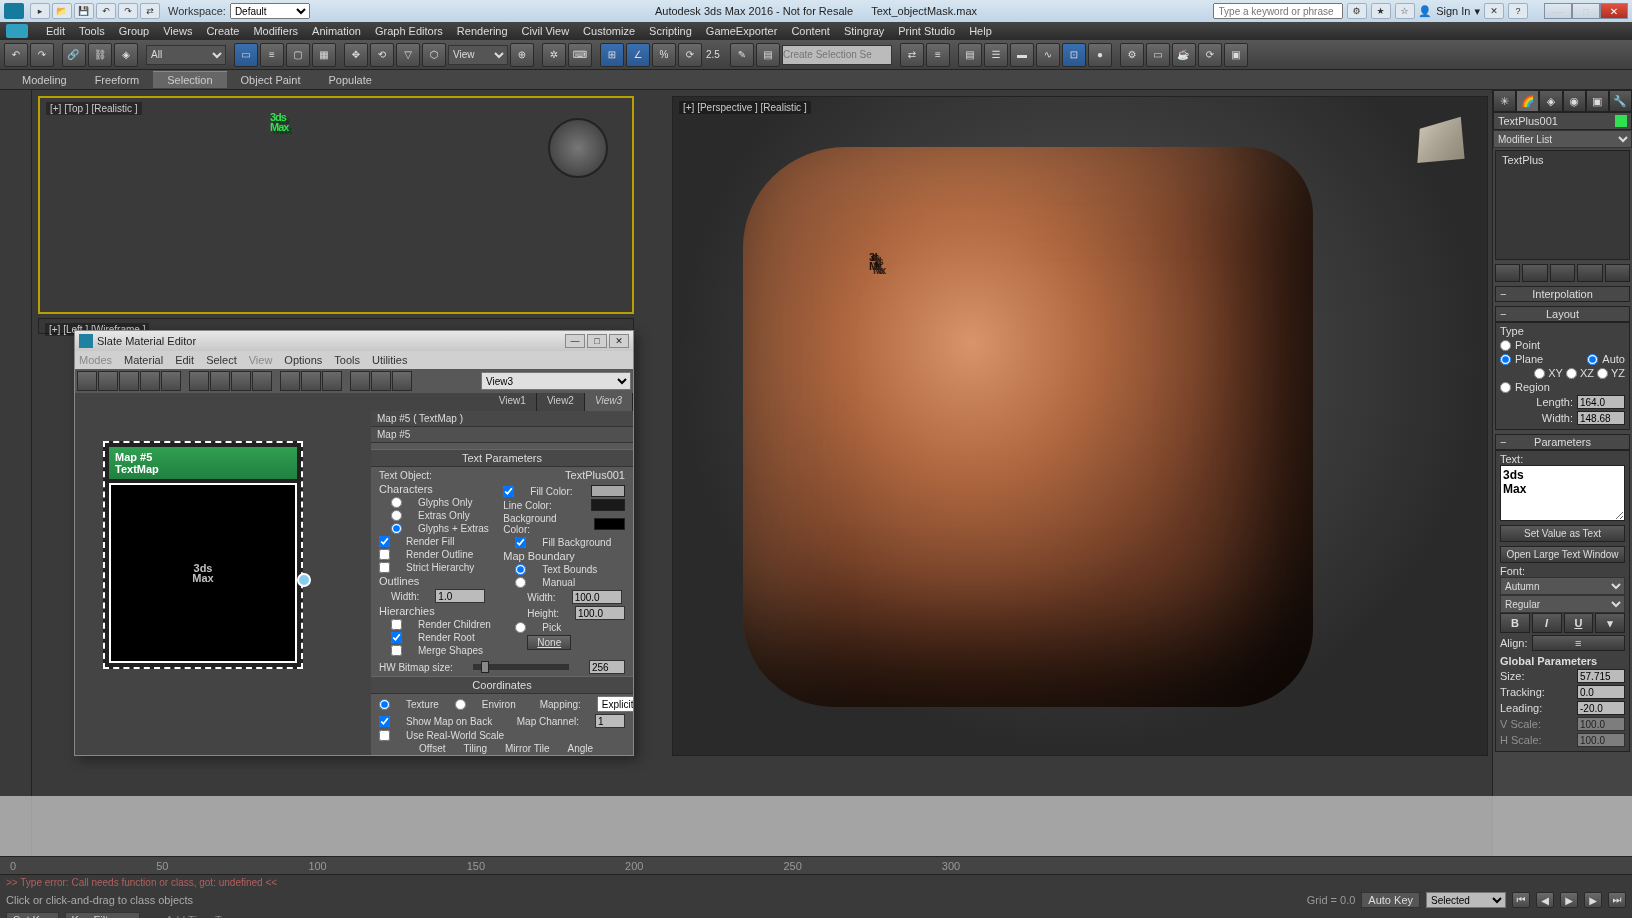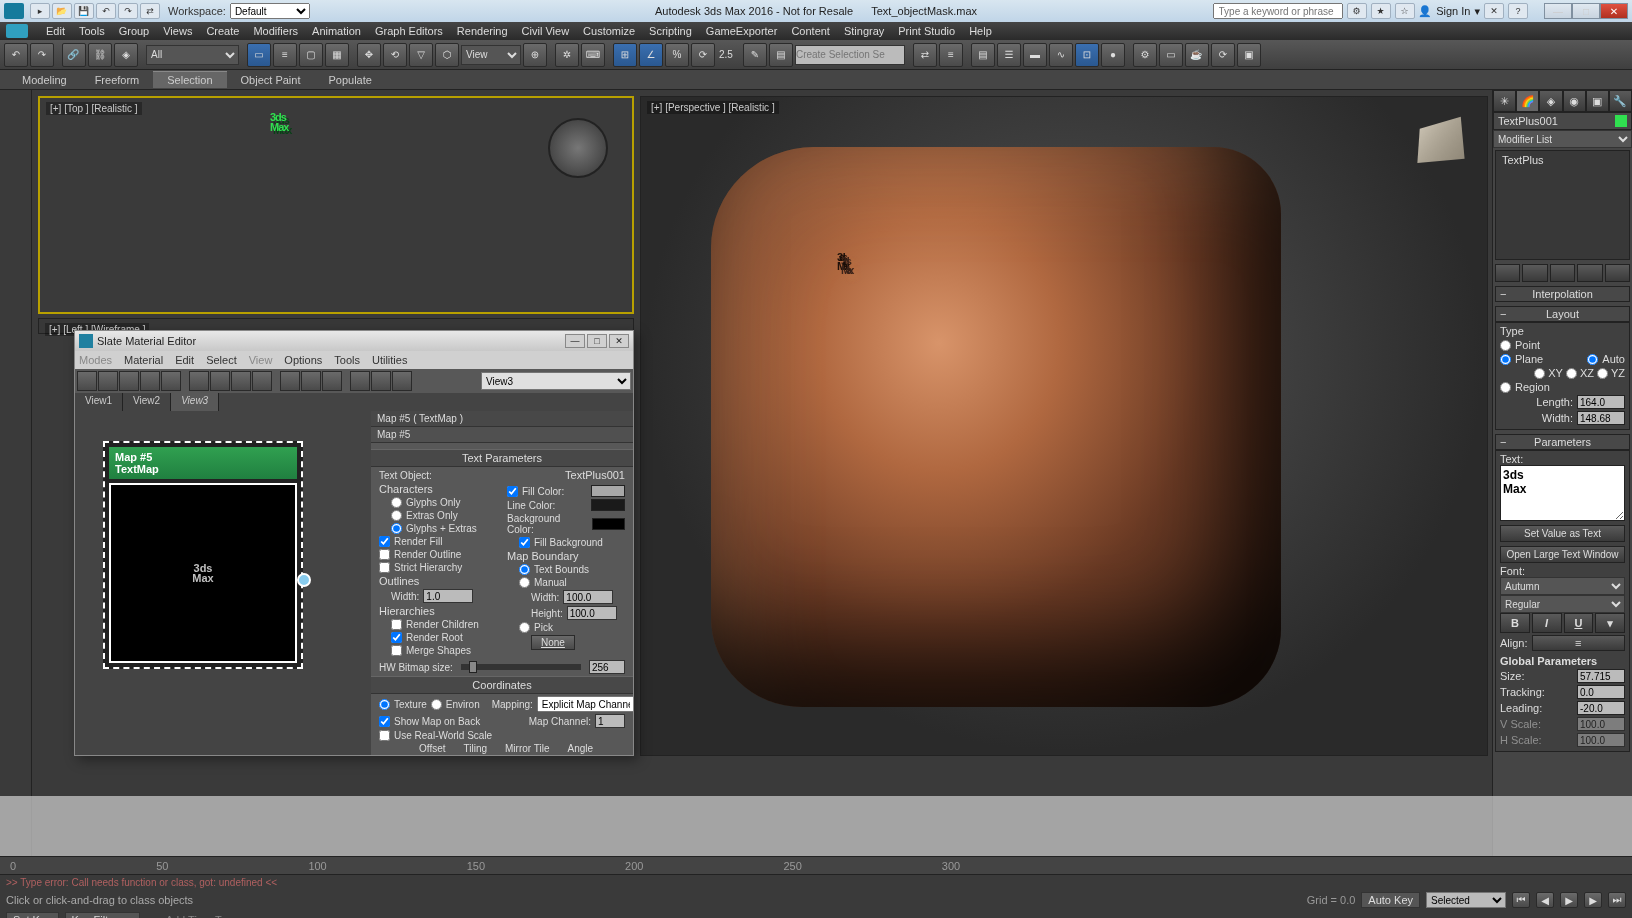--- a/index.html
+++ b/index.html
@@ -38,21 +38,21 @@
 
 
 .content { position: absolute; top: 90px; left: 0; right: 0; bottom: 0; display: flex; }
 .left-strip { width: 32px; background: #3a3a3a; border-right: 1px solid #222; }
 
 
 .viewports { flex: 1; position: relative; background: #3a3a3a; }
 .vp { position: absolute; background: #383838; border: 1px solid #222; }
 .vp-top { left: 6px; top: 6px; width: 596px; height: 218px; border: 2px solid #b8a000; background:#3a3a3a; }
 .vp-left { left: 6px; top: 228px; width: 596px; height: 16px; }
-.vp-persp { left: 608px; top: 6px; right:4px; height: 660px; background: radial-gradient(ellipse at center 40%, #555 0%, #2a2a2a 70%); }
+.vp-persp { left: 640px; top: 6px; right:4px; height: 660px; background: radial-gradient(ellipse at center 40%, #555 0%, #2a2a2a 70%); }
 .vp-label { position: absolute; top: 4px; left: 6px; color: #ccc; font-size: 10px; background: rgba(0,0,0,0.3); padding: 1px 4px; }
 .viewcube { position: absolute; top: 20px; right: 24px; width: 60px; height: 60px; border-radius: 50%; background: radial-gradient(#777,#333); border: 2px solid #222; }
 .viewcube-persp { position: absolute; top: 24px; right: 24px; width: 50px; height: 40px; background: linear-gradient(135deg,#c8c0b0,#908878); transform: perspective(100px) rotateX(20deg) rotateY(-30deg); }
 
 
 .logo3ds-top { position: absolute; left: 230px; top: 14px; font-family: "Impact","Arial Black",sans-serif; font-weight: bold; font-size: 46px; line-height: 0.95; color: #30e050; text-shadow: 3px 3px 0 #0a4018; letter-spacing: -1px; }
 
 
 .cube3d { position: absolute; left: 70px; top: 50px; width: 570px; height: 560px; background: radial-gradient(ellipse at 40% 35%, #d8946a 0%, #b06840 25%, #6a3a24 55%, #2a1810 90%); border-radius: 18% 12% 14% 16%; box-shadow: inset -40px -60px 100px rgba(0,0,0,0.7), inset 40px 40px 80px rgba(255,200,150,0.15); }
 .logo3ds-persp { position: absolute; left: 130px; top: 110px; font-family: "Impact","Arial Black",sans-serif; font-weight: bold; font-size: 120px; line-height: 0.85; color: #3a2218; text-shadow: -4px -4px 0 #1a0e08, 4px 4px 8px rgba(200,140,90,0.3); letter-spacing: -4px; transform: perspective(800px) rotateY(-6deg); }
@@ -61,30 +61,30 @@
 .mateditor { position: absolute; left: 42px; top: 240px; width: 560px; height: 426px; background: #585858; border: 1px solid #888; box-shadow: 4px 4px 12px rgba(0,0,0,0.4); }
 .me-title { height: 20px; background: linear-gradient(#e8e8e8,#c8c8c8); display: flex; align-items: center; padding: 0 4px; color: #222; font-size: 11px; }
 .me-title .me-icon { width: 14px; height: 14px; background: #2080a0; margin-right: 4px; }
 .me-title .me-btns { margin-left: auto; display: flex; gap: 2px; }
 .me-title .me-btn { width: 20px; height: 14px; background: #d0d0d0; border: 1px solid #888; display:flex;align-items:center;justify-content:center;font-size:9px; }
 .me-menu { height: 18px; background: #d0d0d0; display: flex; align-items: center; padding: 0 4px; gap: 12px; color: #333; font-size: 10px; }
 .me-menu .disabled { color:#888; }
 .me-tools { height: 24px; background: #585858; display: flex; align-items: center; padding: 0 2px; gap: 1px; }
 .me-tool { width: 20px; height: 20px; background: linear-gradient(#6a6a6a,#4a4a4a); border: 1px solid #2a2a2a; }
 .me-tools select { height: 18px; width: 150px; font-size: 10px; margin-left: auto; background:#e0e0e0; }
-.me-tabs { height: 18px; background: #444; display: flex; }
+.me-tabs { height: 18px; background: #444; display: flex; justify-content: flex-end; }
 .me-tab { padding: 2px 10px; color: #ccc; font-size: 10px; border-right: 1px solid #222; }
 .me-tab.active { background: #585858; font-style: italic; }
 .me-body { display: flex; height: calc(100% - 80px); }
 .me-graph { width: 296px; background: #444; position: relative; padding: 10px; }
 .me-params { flex: 1; background: #585858; overflow-y: auto; }
 .me-params .hdr { background: #484848; color: #ddd; font-size: 10px; padding: 2px 6px; border-bottom: 1px solid #333; }
 .me-params .section { padding: 4px 8px; font-size: 10px; color: #ddd; }
 .me-params .section-title { background: #484848; margin: 2px -8px; padding: 2px 8px; text-align: center; border-top:1px solid #666; border-bottom:1px solid #333; }
-.me-params .row { display: flex; align-items: center; gap: 4px; margin: 2px 0; }
+.me-params .row { display: flex; align-items: center; gap: 16px; margin: 2px 0; }
 .me-params input[type=text], .me-params input[type=number] { width: 50px; height: 14px; font-size: 10px; background:#bbb; border:1px solid #333; padding:0 2px; }
 .me-params .colorswatch { width: 34px; height: 12px; border: 1px solid #222; }
 .me-params .indent { margin-left: 12px; }
 .me-params label { font-size: 10px; }
 .me-params button { font-size:10px; padding:1px 9px; background:linear-gradient(#6a6a6a,#4a4a4a); border:1px solid #2a2a2a; color:#ddd;text-decoration:underline; }
 
 .graph-node { position: absolute; left: 28px; top: 30px; width: 200px; background: #222; border: 2px dashed #fff; padding: 4px; }
 .graph-node .node-hdr { background: linear-gradient(#30a050,#208040); padding: 4px 6px; color: #fff; font-weight: bold; font-size: 13px; }
 .graph-node .preview { width: 188px; height: 180px; background: #000; margin-top: 4px; border:2px solid #fff; display:flex;align-items:center;justify-content:center; }
 .graph-node .preview-text { font-family: "Impact","Arial Black",sans-serif; font-size: 40px; font-weight: bold; color: #c0c0c0; line-height: 0.95; text-align: center; }
@@ -191,21 +191,21 @@
 </div>
 
 <div class="toolbar">
   <div class="tool-btn">↶</div>
   <div class="tool-btn">↷</div>
   <div class="sep"></div>
   <div class="tool-btn">🔗</div>
   <div class="tool-btn">⛓</div>
   <div class="tool-btn">◈</div>
   <div class="sep"></div>
-  <select style="width:93px"><option>All</option></select>
+  <select style="width:80px"><option>All</option></select>
   <div class="sep"></div>
   <div class="tool-btn active">▭</div>
   <div class="tool-btn">≡</div>
   <div class="tool-btn">▢</div>
   <div class="tool-btn">▦</div>
   <div class="sep"></div>
   <div class="tool-btn">✥</div>
   <div class="tool-btn">⟲</div>
   <div class="tool-btn">▽</div>
   <div class="tool-btn">⬡</div>

